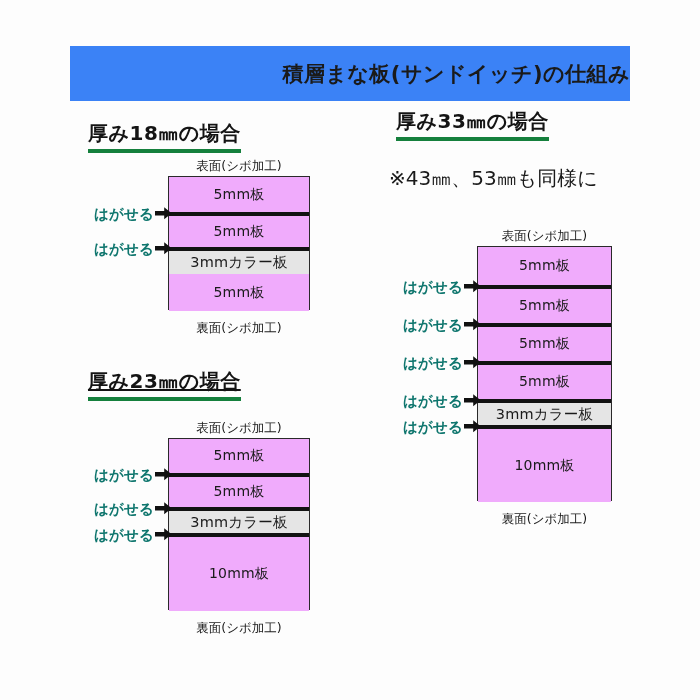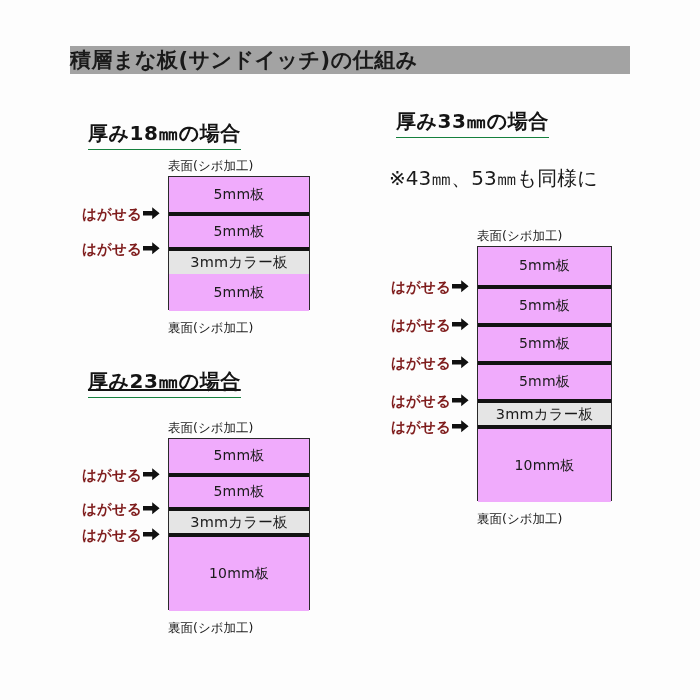--- a/index.html
+++ b/index.html
@@ -16,43 +16,43 @@
     overflow: hidden;
     -webkit-font-smoothing: antialiased;
   }
 
   
   .title-banner {
     position: absolute;
     left: 70px;
     top: 46px;
     width: 560px;
-    height: 28px;
-    background: #a3a3a3;
+    height: 55px;
+    background: #3b82f6;
     display: flex;
     align-items: center;
-    justify-content: flex-start;
+    justify-content: flex-end;
   }
   .title-text {
     font-size: 21px;
     font-weight: 700;
     letter-spacing: 0.5px;
     color: #1a1a1a;
     white-space: nowrap;
   }
 
   
   .section-heading {
     position: absolute;
     font-size: 20px;
     font-weight: 700;
     letter-spacing: 0.5px;
     color: #141414;
     white-space: nowrap;
-    border-bottom: 1px solid #15803d;
+    border-bottom: 4px solid #15803d;
     padding-bottom: 2px;
   }
   #heading-18 { left: 88px; top: 120px; }
   #heading-23 { left: 88px; top: 368px; text-decoration: underline; }
   #heading-33 { left: 396px; top: 108px; }
 
   
   .note-block {
     position: absolute;
     left: 389px;
@@ -65,20 +65,21 @@
   }
   .note-line-2 { padding-left: 16px; }
 
   
   .stack {
     position: absolute;
   }
   .face-label {
     font-size: 12.5px;
     color: #1a1a1a;
+    text-align: center;
     white-space: nowrap;
     line-height: 1.2;
   }
   .face-label.top { margin-bottom: 3px; }
   .face-label.bottom { margin-top: 10px; }
 
   .stack-box {
     border: 1.5px solid #2a2a2a;
     background: #ffffff;
     box-sizing: border-box;
@@ -111,23 +112,24 @@
   }
 
   
   .peel-label {
     position: absolute;
     display: flex;
     align-items: center;
     white-space: nowrap;
     font-size: 14.5px;
     font-weight: 700;
-    color: #7f1d1d;
+    color: #0f766e;
     letter-spacing: 0.2px;
     transform: translateY(-50%);
+    margin-left: 12px;
   }
   .peel-label .peel-text { line-height: 1; }
   .peel-arrow {
     display: inline-block;
     margin-left: 1px;
     width: 17px;
     height: 13px;
     flex: none;
   }
 </style>

